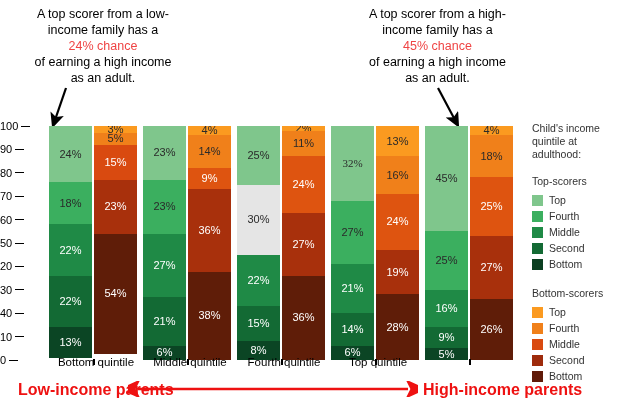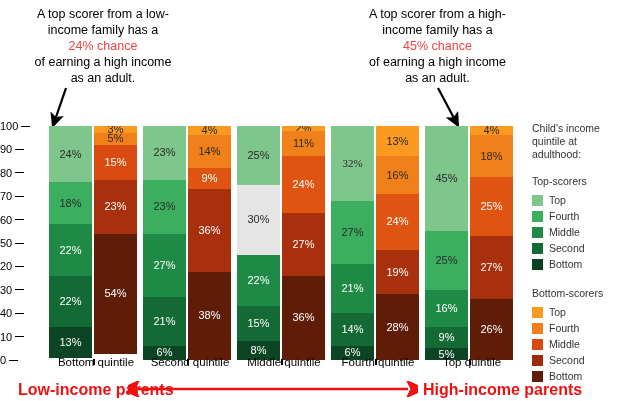--- a/index.html
+++ b/index.html
@@ -332,21 +332,20 @@
             <div class="seg" style="height: 63.18px; background: rgb(168, 48, 12); color: rgb(255, 255, 255);">27%</div>
             <div class="seg" style="height: 60.84px; background: rgb(95, 29, 8); color: rgb(255, 255, 255);">26%</div>
           </div>
           <div class="tickmark"></div>
         </div>
       </div>
   </div>
 
   <div class="xlabels" id="xlabels">
       <div class="xlabel">Bottom quintile</div>
-      <div class="xlabel">Second quintile</div>
       <div class="xlabel">Middle quintile</div>
       <div class="xlabel">Fourth quintile</div>
       <div class="xlabel">Top quintile</div>
     </div>
 
   <div class="bottomrow">
     <div class="bottom-label" id="lbl-low">Low-income parents</div>
     <div class="bottom-label" id="lbl-high">High-income parents</div>
     <div id="dbl-arrow">
       <svg width="290" height="16" viewBox="0 0 290 16">

